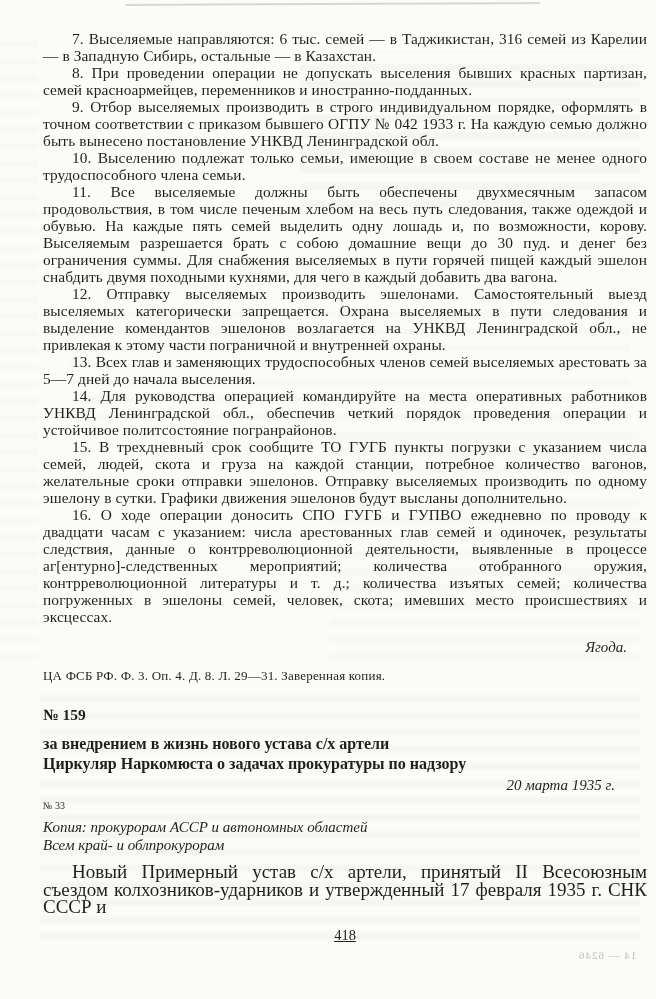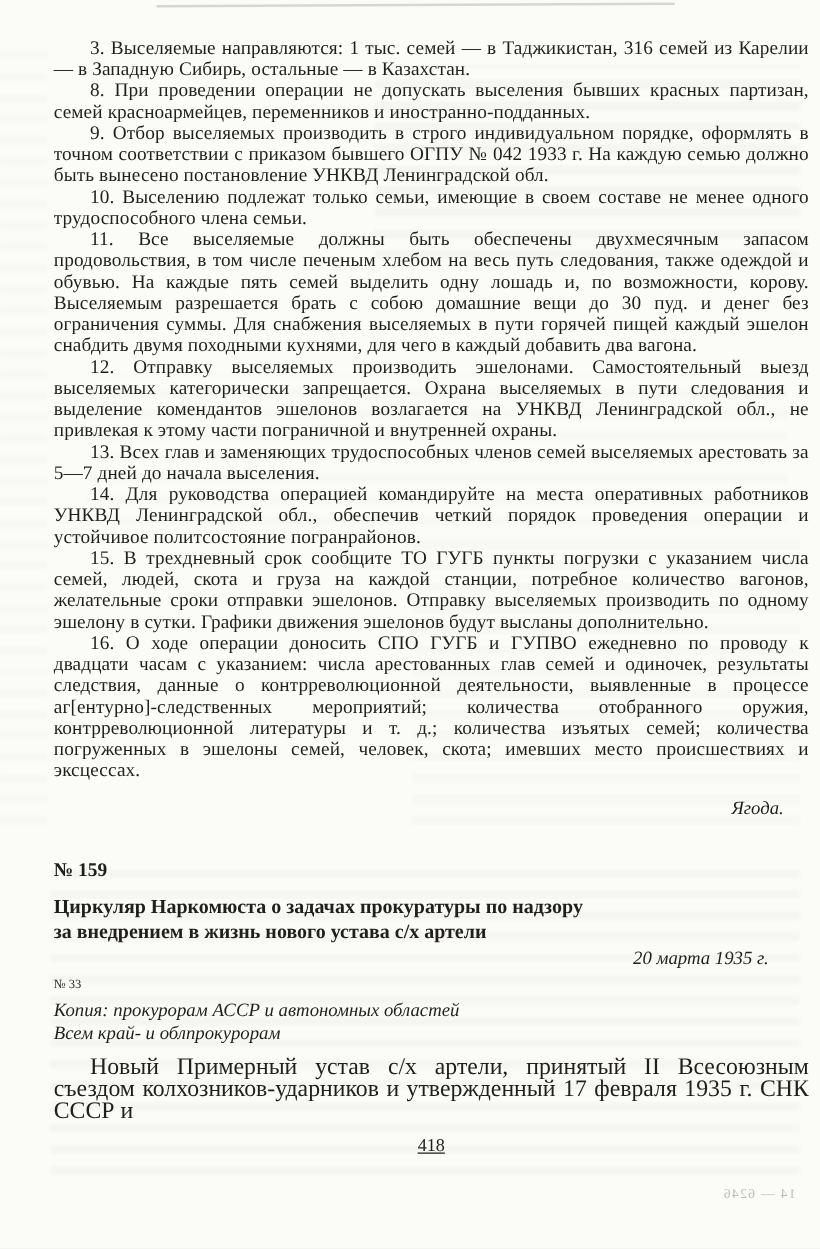--- a/index.html
+++ b/index.html
@@ -59,21 +59,21 @@
     margin-top:14px;
   }
   .archive{
     font-size:13px;
     letter-spacing:0.2px;
     margin-top:12px;
   }
   .doc-number{
     font-weight:bold;
     font-size:15.5px;
-    margin-top:32px;
+    margin-top:22px;
   }
   .doc-title{
     font-weight:bold;
     font-size:16px;
     line-height:20px;
     margin:10px 0 0 0;
   }
   .doc-title span{display:block;}
   .doc-date{
     text-align:right;
@@ -114,40 +114,41 @@
   <div class="scan-line"></div>
   <div class="ghost" style="left:300px;top:52px;width:340px;height:155px;opacity:.5;"></div>
   <div class="ghost" style="left:0px;top:40px;width:38px;height:620px;opacity:.3;"></div>
   <div class="ghost" style="left:70px;top:300px;width:560px;height:120px;opacity:.3;"></div>
   <div class="ghost" style="left:330px;top:430px;width:310px;height:230px;opacity:.35;"></div>
   <div class="ghost" style="left:40px;top:690px;width:600px;height:250px;opacity:.45;"></div>
 
   <div class="text-col">
 
     <div>
-      <p class="para">3. Выселяемые направляются: 1 тыс. семей — в Таджикистан, 316 семей из Карелии — в Западную Сибирь, остальные — в Казахстан.</p>
+      <p class="para">7. Выселяемые направляются: 6 тыс. семей — в Таджикистан, 316 семей из Карелии — в Западную Сибирь, остальные — в Казахстан.</p>
       <p class="para">8. При проведении операции не допускать выселения бывших красных партизан, семей красноармейцев, переменников и иностранно-подданных.</p>
       <p class="para">9. Отбор выселяемых производить в строго индивидуальном порядке, оформлять в точном соответствии с приказом бывшего ОГПУ № 042 1933 г. На каждую семью должно быть вынесено постановление УНКВД Ленинградской обл.</p>
       <p class="para">10. Выселению подлежат только семьи, имеющие в своем составе не менее одного трудоспособного члена семьи.</p>
       <p class="para">11. Все выселяемые должны быть обеспечены двухмесячным запасом продовольствия, в том числе печеным хлебом на весь путь следования, также одеждой и обувью. На каждые пять семей выделить одну лошадь и, по возможности, корову. Выселяемым разрешается брать с собою домашние вещи до 30 пуд. и денег без ограничения суммы. Для снабжения выселяемых в пути горячей пищей каждый эшелон снабдить двумя походными кухнями, для чего в каждый добавить два вагона.</p>
       <p class="para">12. Отправку выселяемых производить эшелонами. Самостоятельный выезд выселяемых категорически запрещается. Охрана выселяемых в пути следования и выделение комендантов эшелонов возлагается на УНКВД Ленинградской обл., не привлекая к этому части пограничной и внутренней охраны.</p>
       <p class="para">13. Всех глав и заменяющих трудоспособных членов семей выселяемых арестовать за 5—7 дней до начала выселения.</p>
       <p class="para">14. Для руководства операцией командируйте на места оперативных работников УНКВД Ленинградской обл., обеспечив четкий порядок проведения операции и устойчивое политсостояние погранрайонов.</p>
       <p class="para">15. В трехдневный срок сообщите ТО ГУГБ пункты погрузки с указанием числа семей, людей, скота и груза на каждой станции, потребное количество вагонов, желательные сроки отправки эшелонов. Отправку выселяемых производить по одному эшелону в сутки. Графики движения эшелонов будут высланы дополнительно.</p>
       <p class="para">16. О ходе операции доносить СПО ГУГБ и ГУПВО ежедневно по проводу к двадцати часам с указанием: числа арестованных глав семей и одиночек, результаты следствия, данные о контрреволюционной деятельности, выявленные в процессе аг[ентурно]-следственных мероприятий; количества отобранного оружия, контрреволюционной литературы и т. д.; количества изъятых семей; количества погруженных в эшелоны семей, человек, скота; имевших место происшествиях и эксцессах.</p>
     </div>
 
     <div class="signature">Ягода.</div>
 
+    <div class="archive">ЦА ФСБ РФ. Ф. 3. Оп. 4. Д. 8. Л. 29—31. Заверенная копия.</div>
 
     <div class="doc-number">№ 159</div>
 
     <h2 class="doc-title">
+      <span>за внедрением в жизнь нового устава с/х артели</span>
       <span>Циркуляр Наркомюста о задачах прокуратуры по надзору</span>
-      <span>за внедрением в жизнь нового устава с/х артели</span>
     </h2>
 
     <div class="doc-date">20 марта 1935 г.</div>
 
     <div class="circ-number">№ 33</div>
 
     <div class="addr-block">
       <div class="addr">Копия: прокурорам АССР и автономных областей</div>
       <div class="addr">Всем край- и облпрокурорам</div>
     </div>

